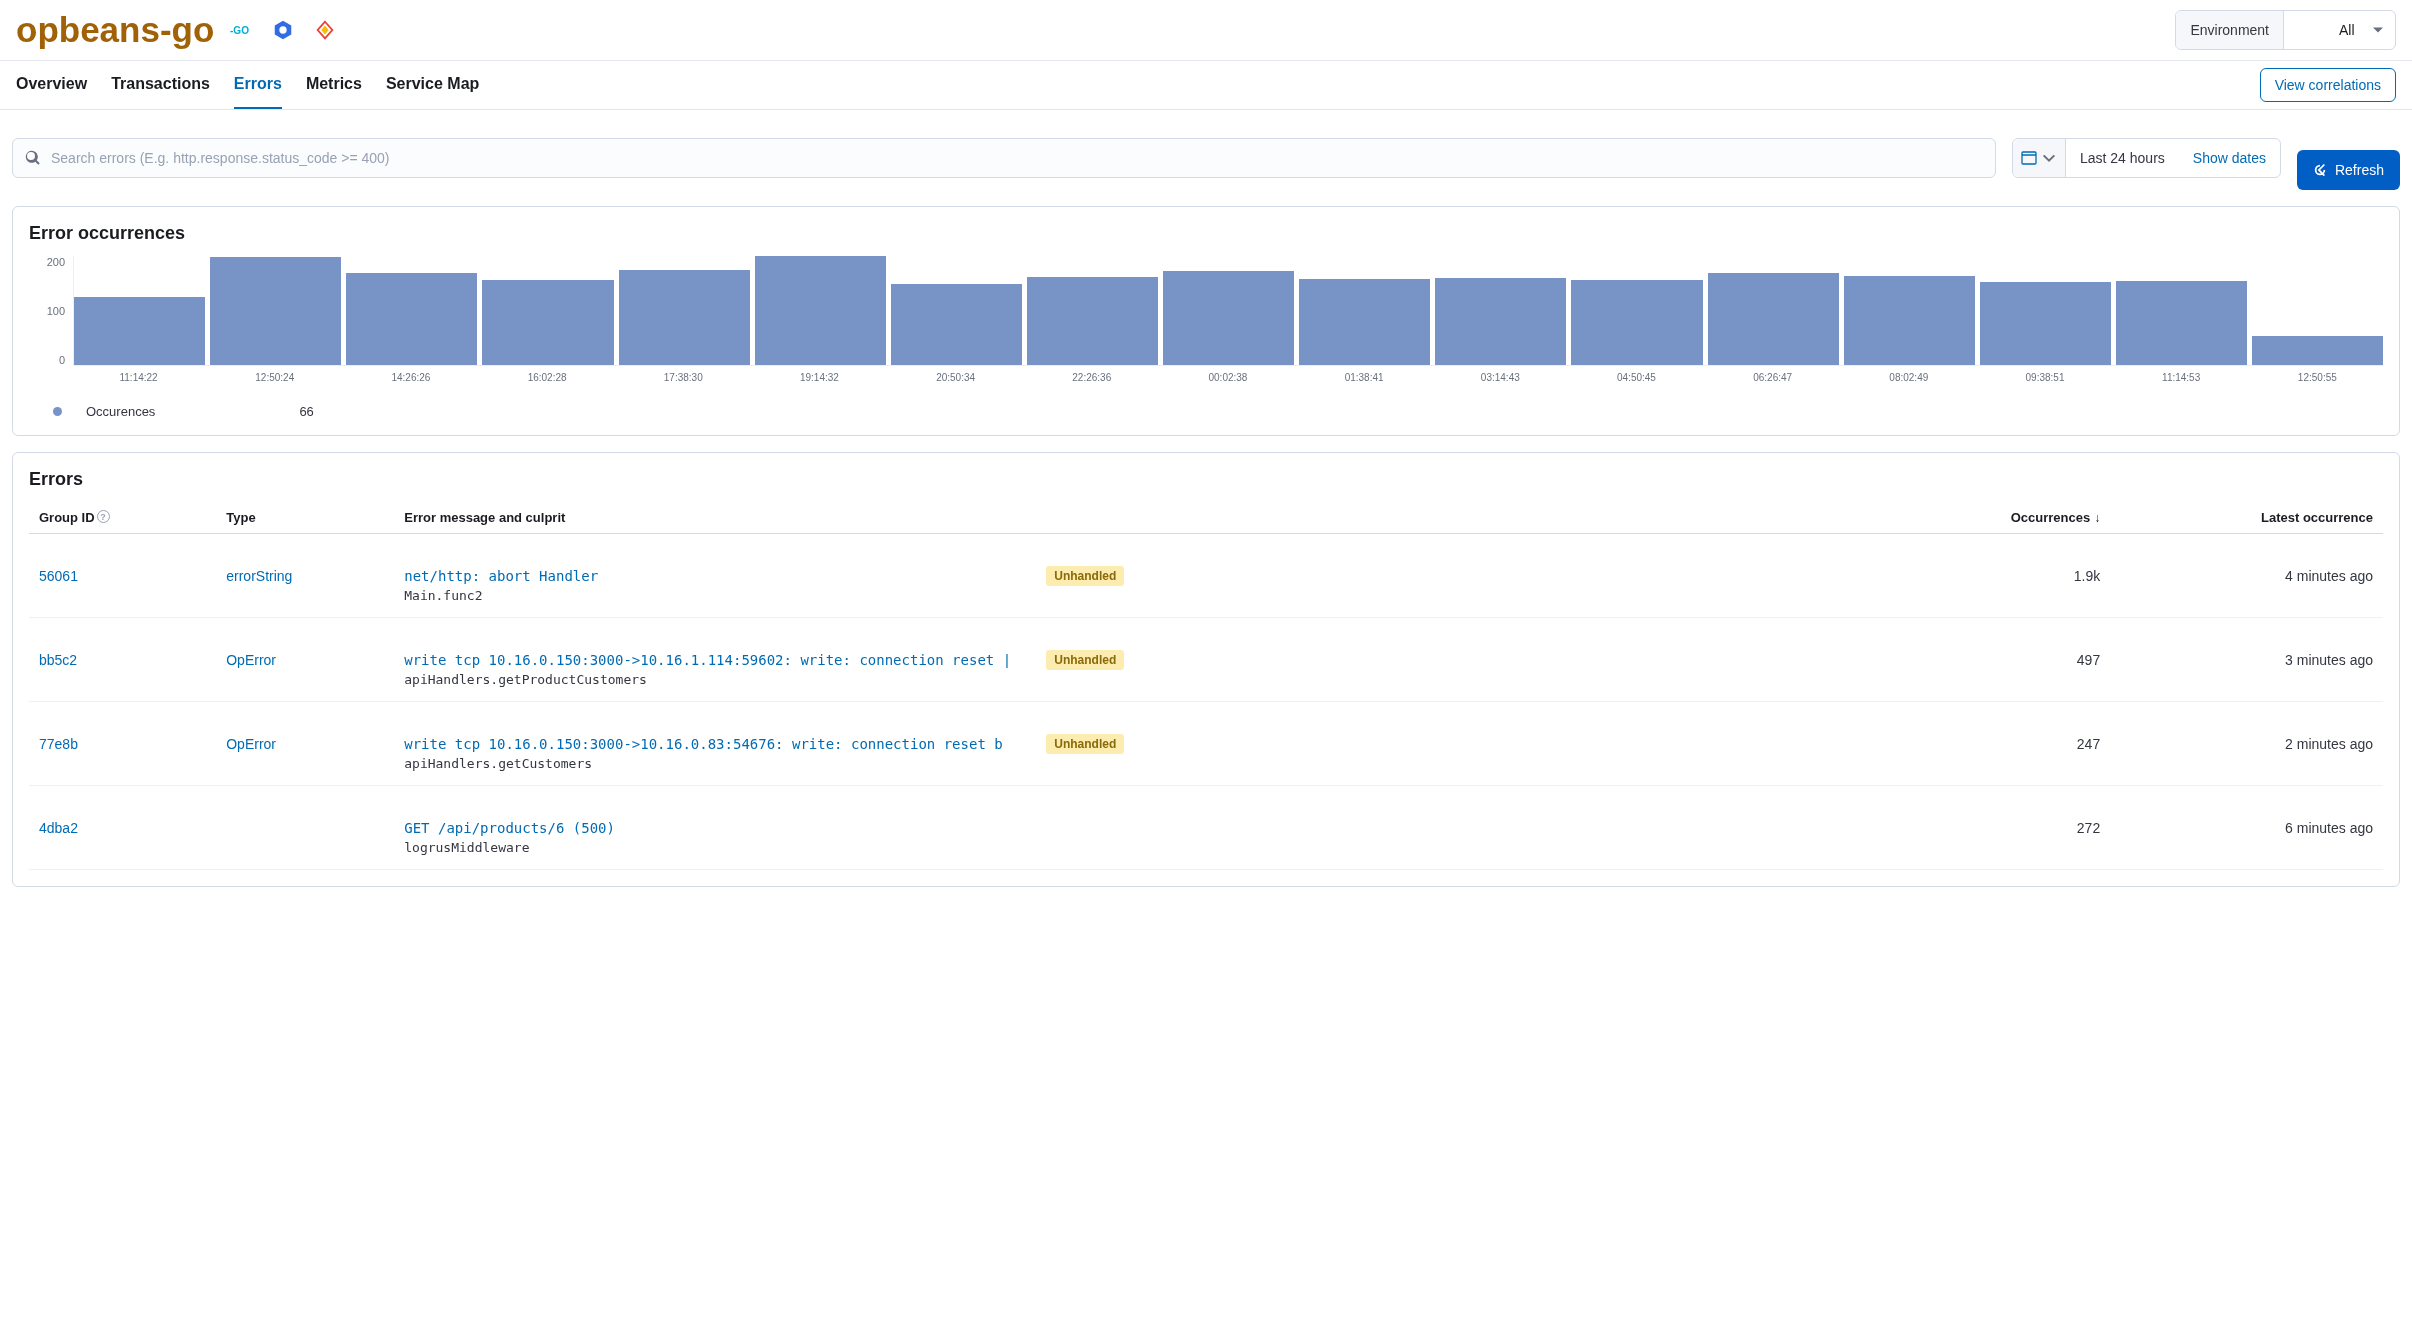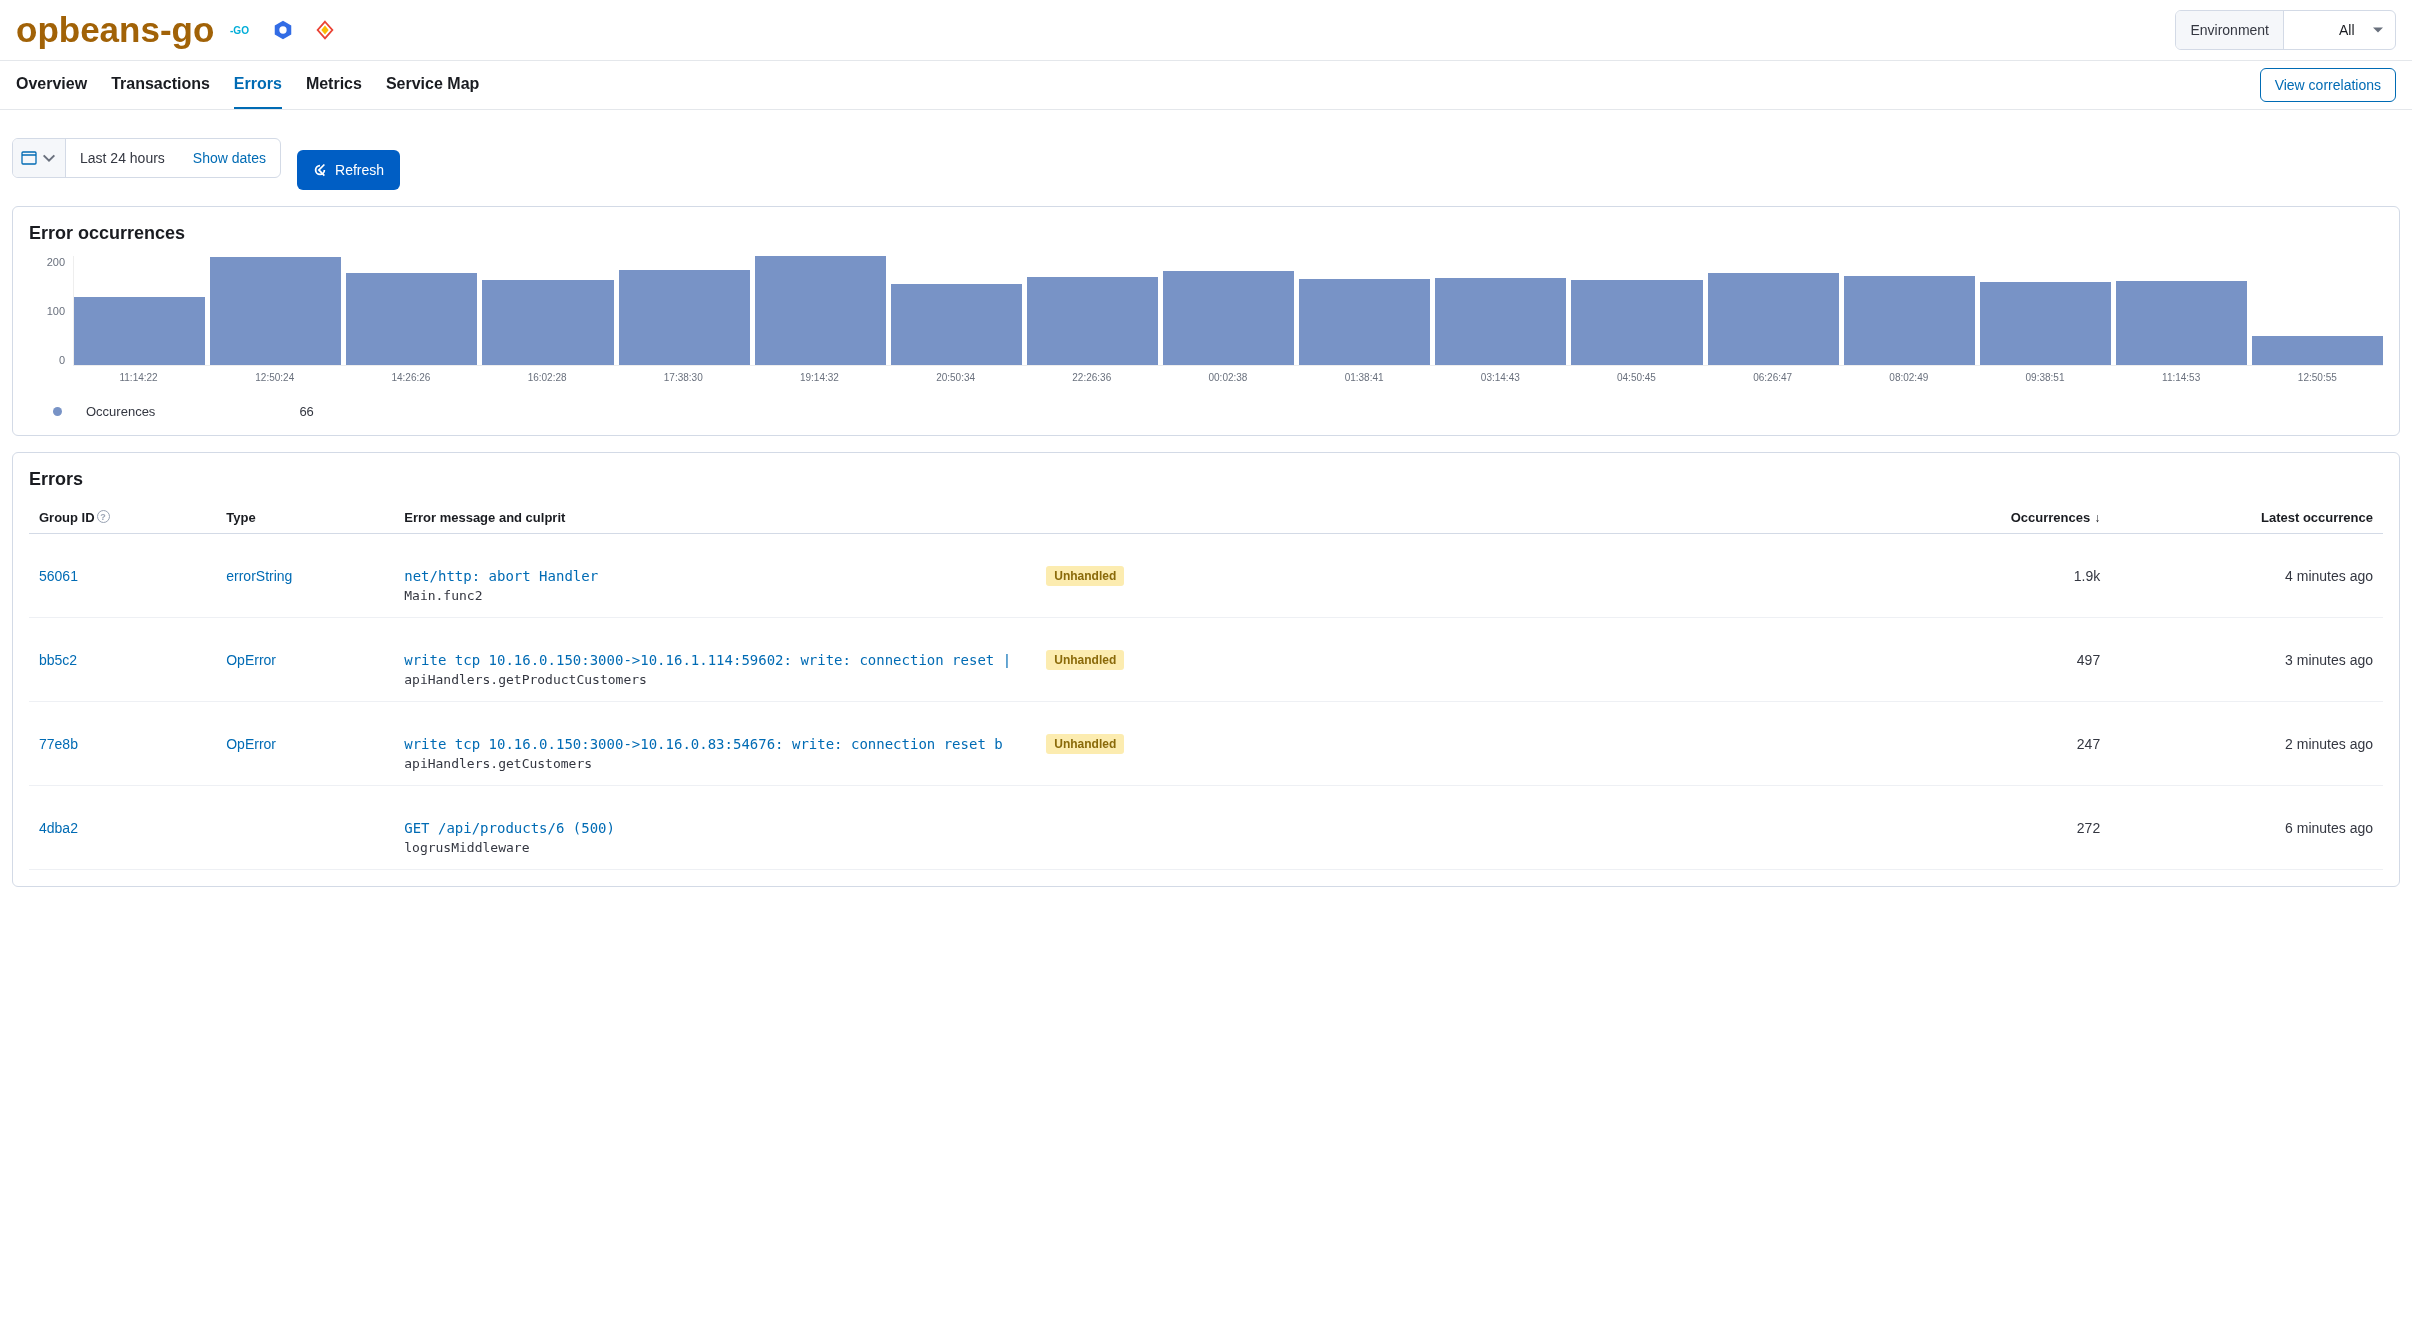--- a/index.html
+++ b/index.html
@@ -93,20 +93,26 @@
       <div class="tab">Overview</div>
       <div class="tab">Transactions</div>
       <div class="tab active">Errors</div>
       <div class="tab">Metrics</div>
       <div class="tab">Service Map</div>
     </div>
   <button class="btn-outline">View correlations</button>
 </div>
 
 <div class="filter-row">
+  <div class="search-box">
+    <svg viewBox="0 0 16 16">
+        <path d="M11.7 10.3a6 6 0 1 0-1.4 1.4l3 3 1.4-1.4-3-3zM6 10a4 4 0 1 1 0-8 4 4 0 0 1 0 8z"></path>
+      </svg>
+    <input class="search-input" placeholder="Search errors (E.g. http.response.status_code &gt;= 400)" style="">
+  </div>
   <div class="date-group">
     <div class="date-cal">
       <svg viewBox="0 0 16 16">
           <rect x="1" y="2" width="14" height="12" rx="1" fill="none" stroke="#006bb4" stroke-width="1.3"></rect>
           <line x1="1" y1="5" x2="15" y2="5" stroke="#006bb4" stroke-width="1.3"></line>
         </svg>
       <svg viewBox="0 0 12 12" width="10" height="10">
           <path d="M2 4l4 4 4-4" fill="none" stroke="#69707d" stroke-width="1.5"></path>
         </svg>
     </div>

